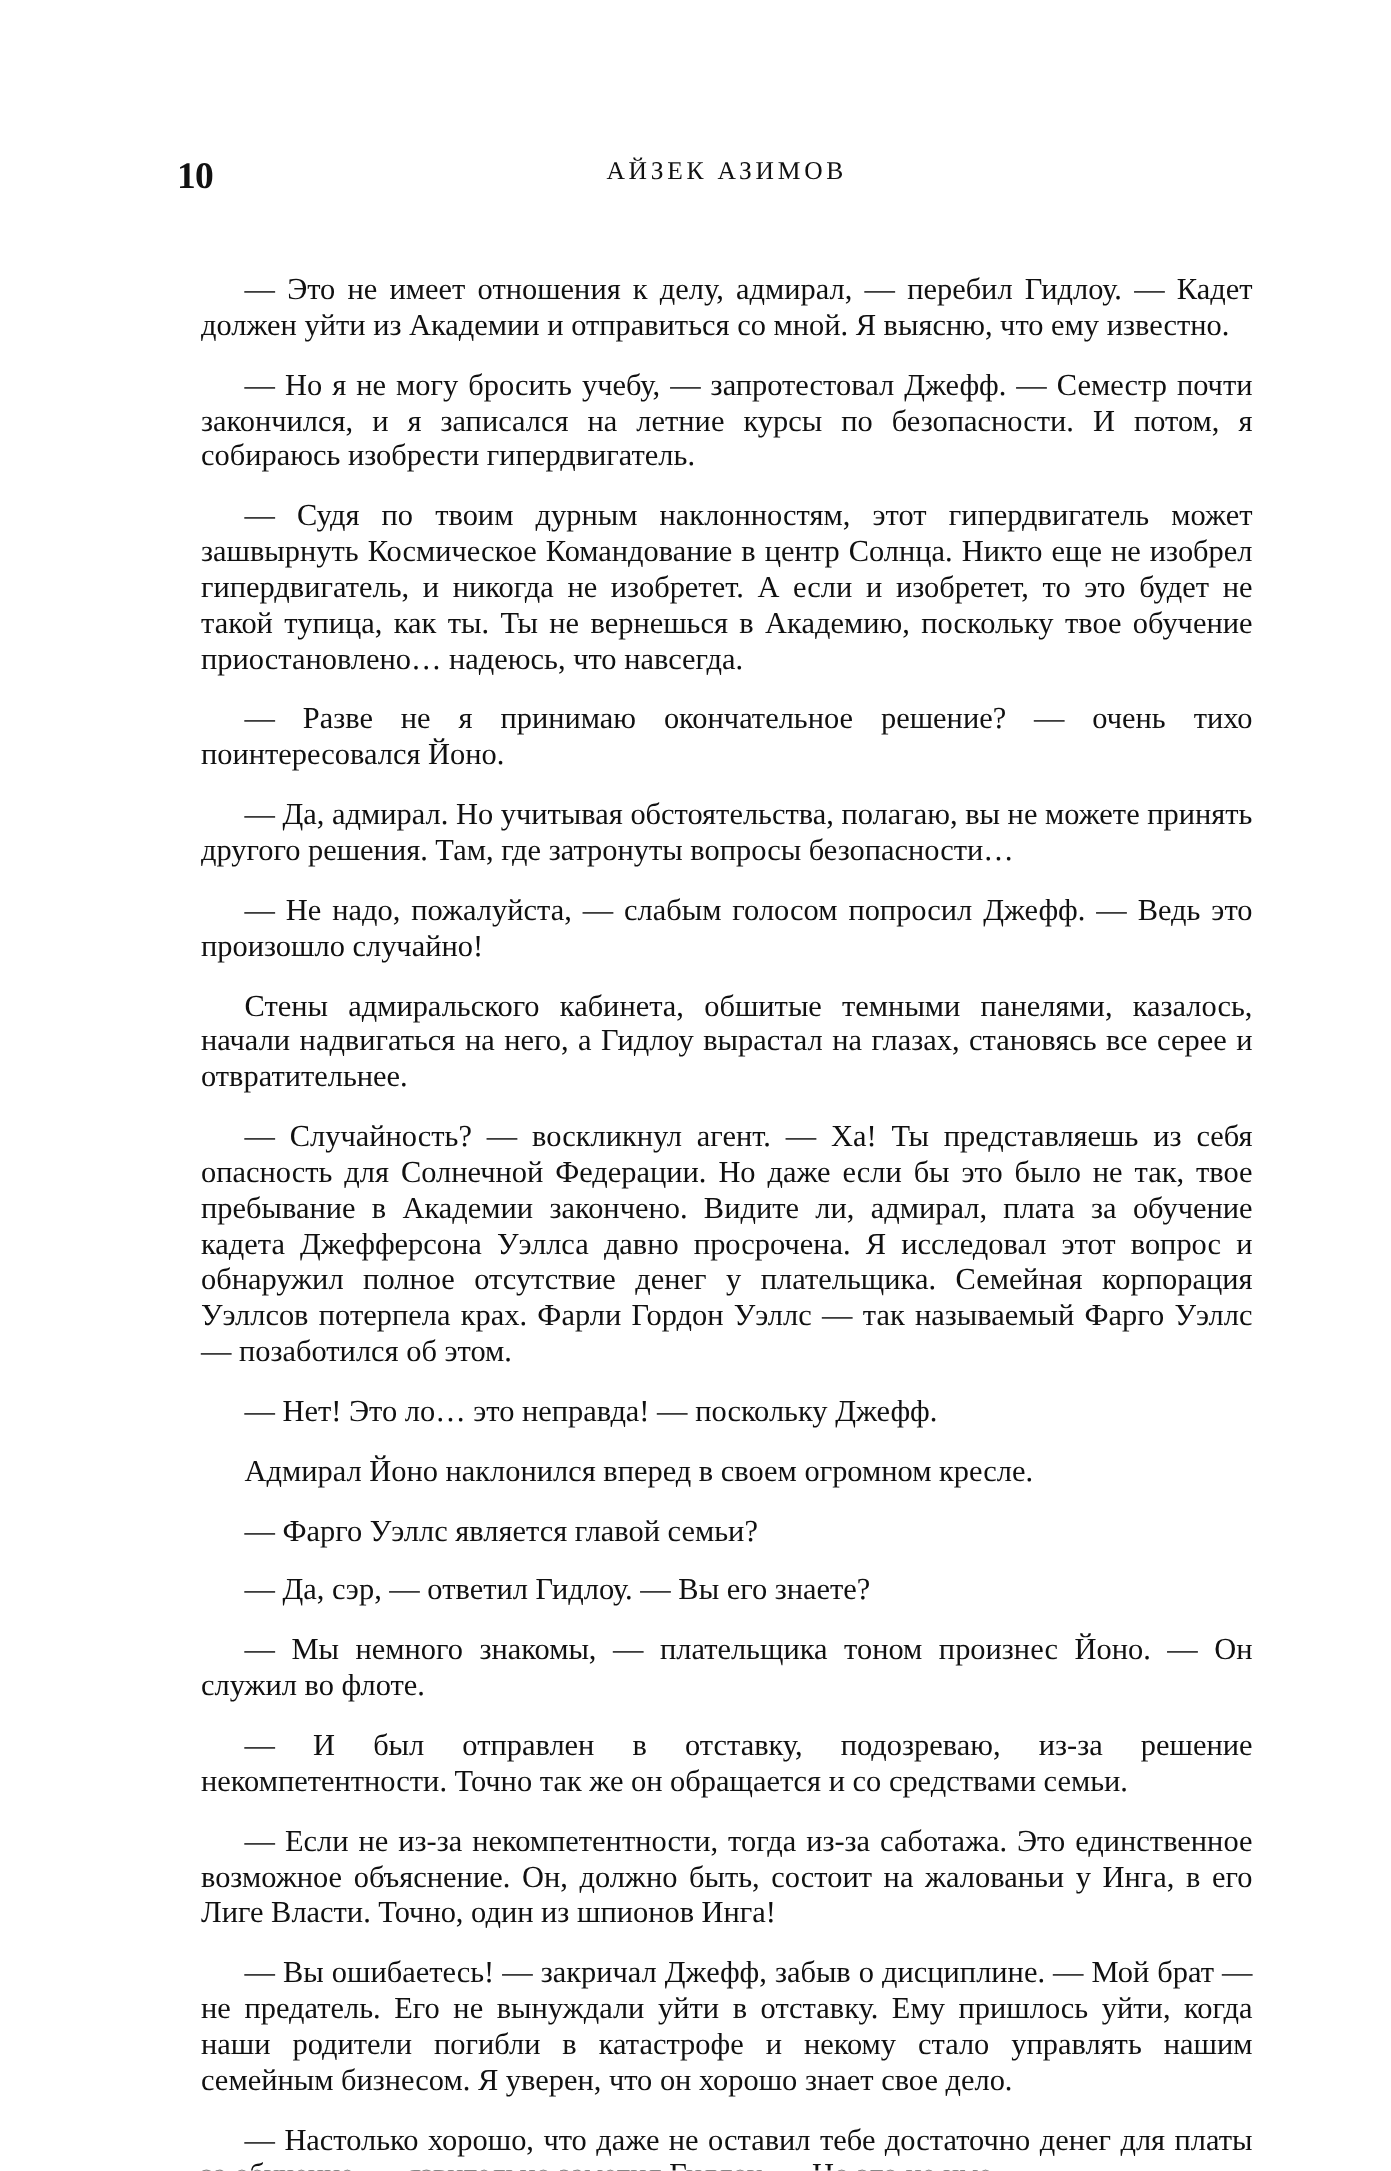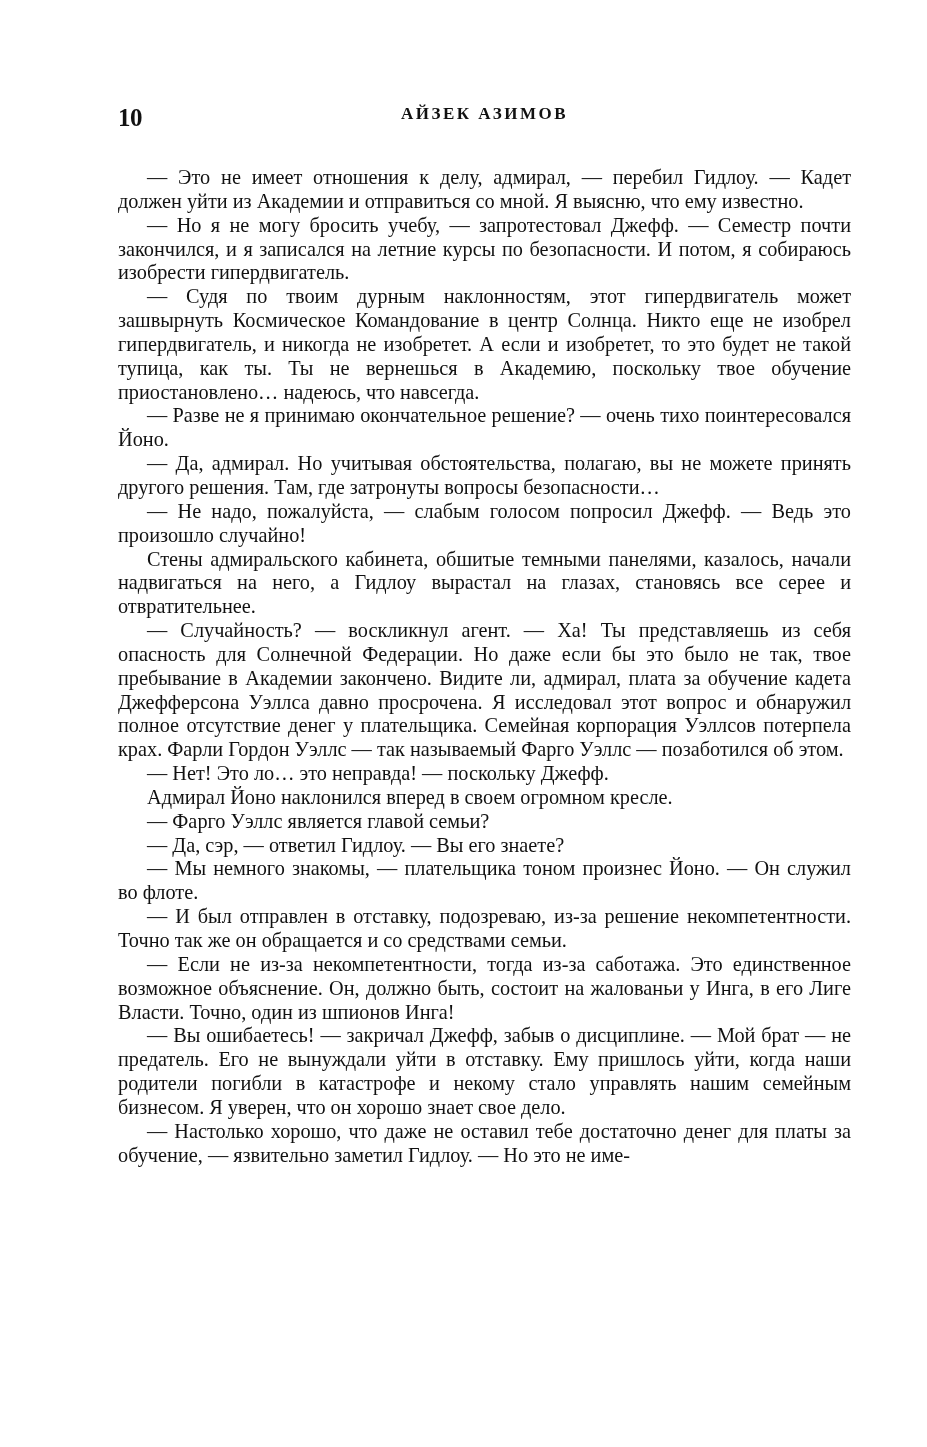--- a/index.html
+++ b/index.html
@@ -1,22 +1,22 @@
 <!DOCTYPE html>
 <html><head>
   <meta charset="utf-8">
   <style>
     html, body { margin: 0; padding: 0; background: #ffffff; }
     body { width: 927px; height: 1447px; position: relative; overflow: hidden; }
     .page { position: absolute; left: 118px; top: 0; width: 733px; color: #111; font-family: "Liberation Serif", "DejaVu Serif", serif; }
     .running-head { position: absolute; top: 104px; left: 0; width: 733px; height: 24px; }
     .page-number { position: absolute; left: 0; top: 0; font-size: 25px; font-weight: bold; letter-spacing: -0.5px; }
-    .book-author { position: absolute; left: 0; width: 733px; top: 0; text-align: center; font-size: 17px; font-weight: bold; letter-spacing: 2.5px; }
+    .book-author { position: absolute; left: 0; width: 733px; top: 0; text-align: center; font-size: 17px; font-weight: normal; letter-spacing: 2.5px; }
     .body-text { position: absolute; top: 166px; left: 0; width: 733px; font-size: 20.3px; line-height: 23.85px; }
-    .body-text p { margin: 0; text-indent: 29px; text-align: justify; text-align-last: left; hyphens: manual; }
+    .body-text p { margin: 16px; text-indent: 29px; text-align: justify; text-align-last: left; hyphens: manual; }
   </style>
 </head>
 <body>
 
 <div class="page">
   <div class="running-head">
     <span class="page-number">10</span>
     <div class="book-author">АЙЗЕК АЗИМОВ</div>
   </div>
 

